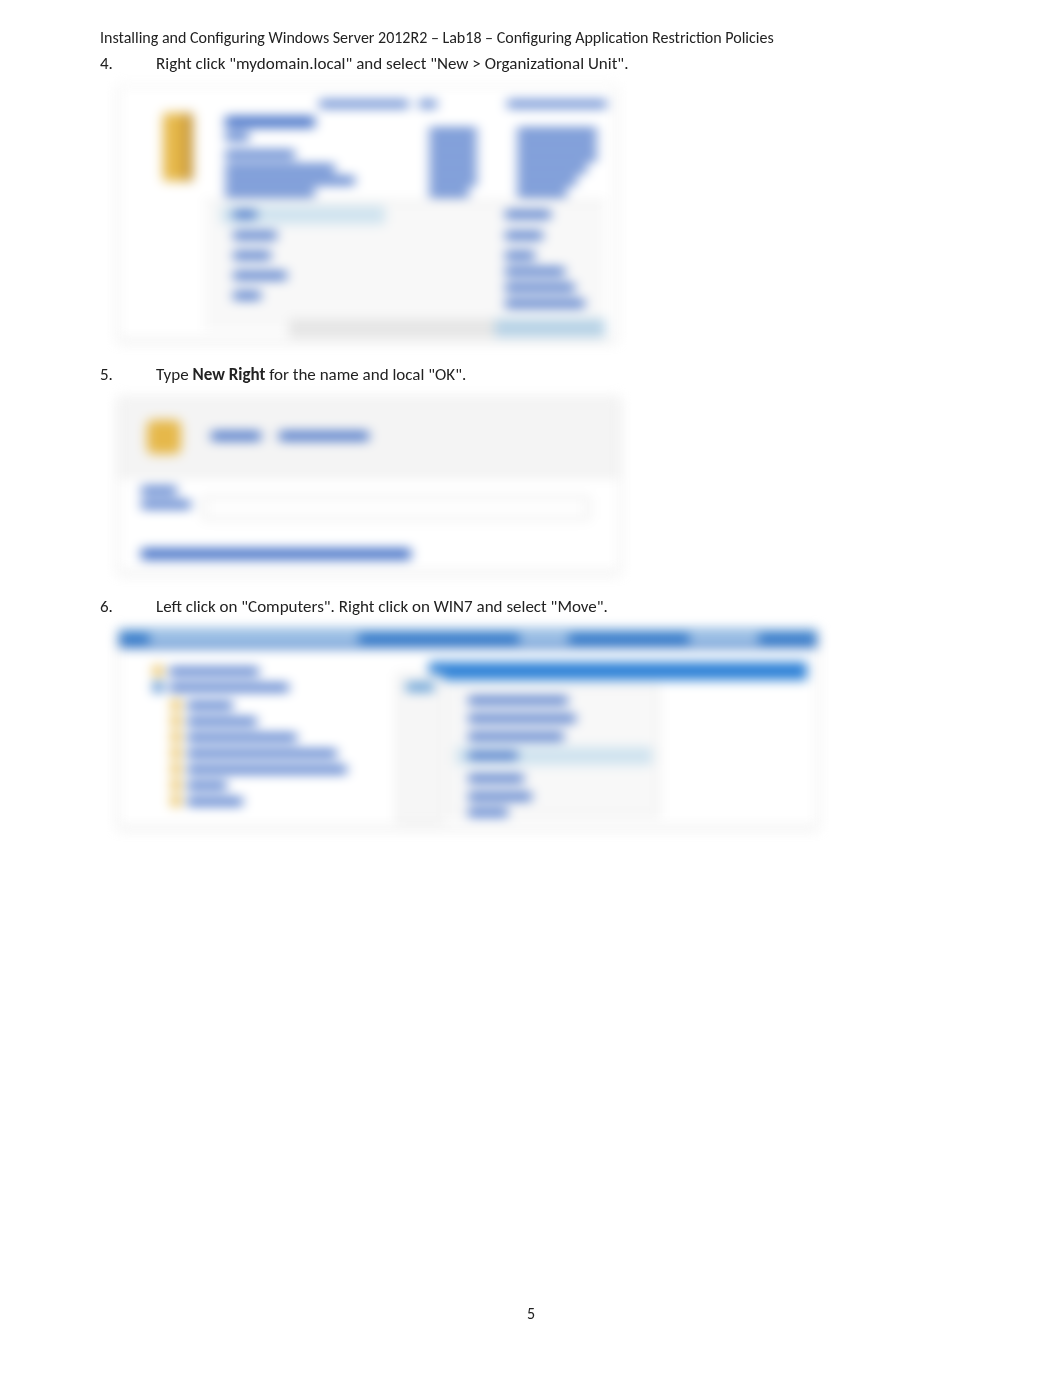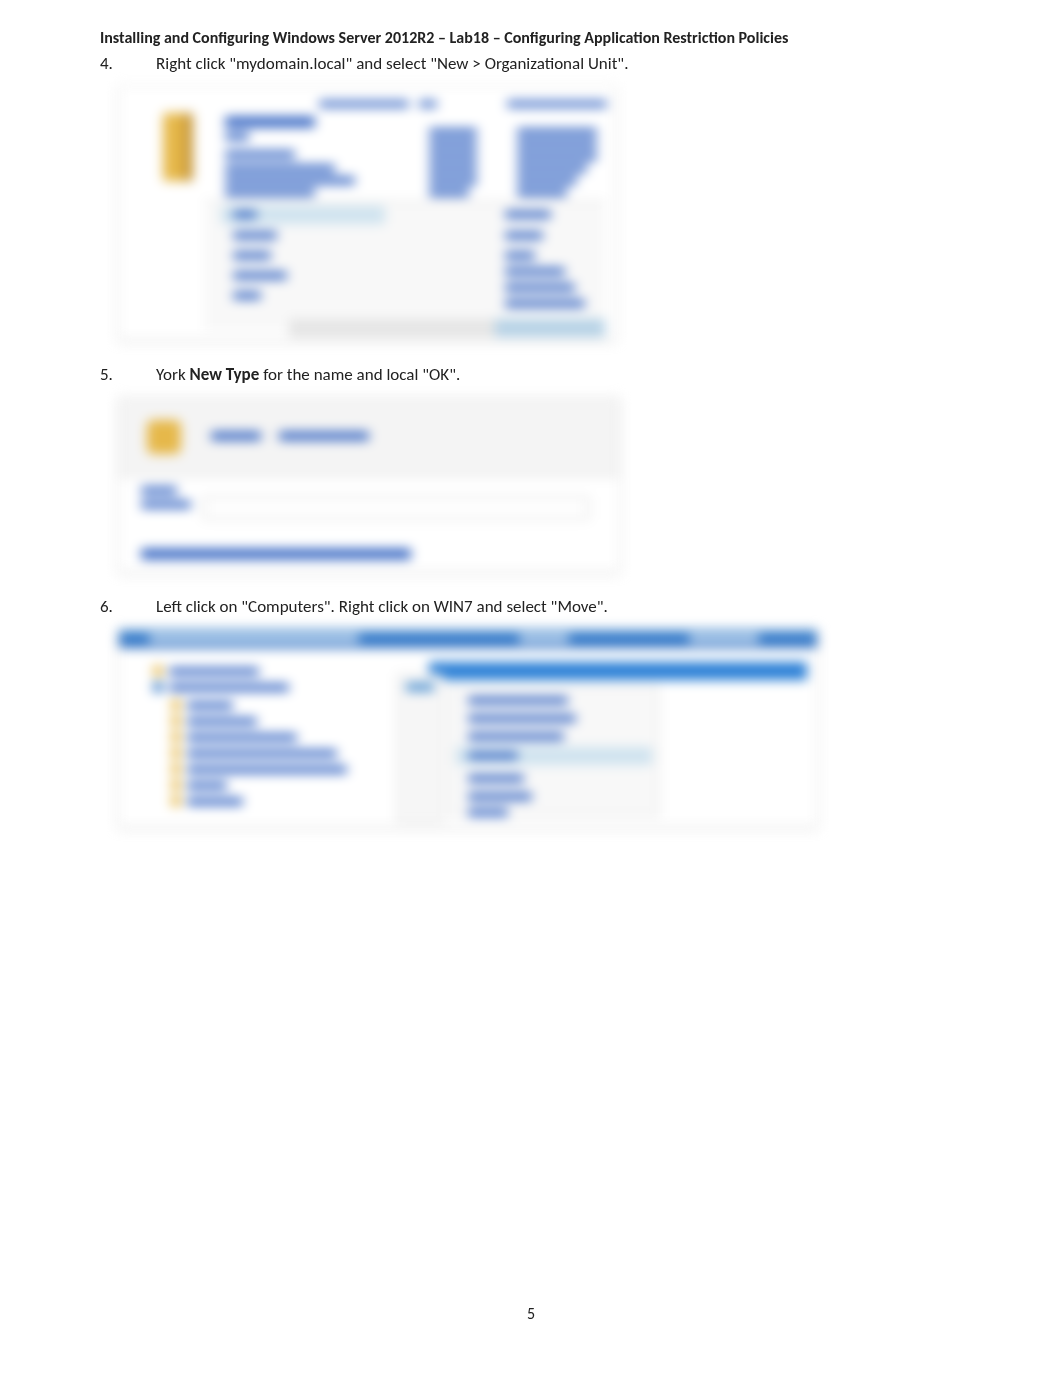--- a/index.html
+++ b/index.html
@@ -14,21 +14,20 @@
       background: #fff;
       width: 1062px;
       height: 1377px;
       position: relative;
       padding: 28px 100px 0 100px;
     }
     .header-line {
       font-size: 16px;
       text-align: left;
       margin-bottom: 6px;
-      font-weight: bold;
     }
     .step {
       display: flex;
       margin-bottom: 10px;
       font-size: 17px;
     }
     .step-num {
       width: 56px;
       flex-shrink: 0;
     }
@@ -321,21 +320,21 @@
       <div class="mtext" style="top:98px;left:300px;width:80px"></div>
     </div>
     <div class="botbar"></div>
     <div class="bot-hl"></div>
   </div>
 </div>
 
 <div class="step">
   <div class="step-num">5.</div>
   <div class="step-text">
-    <span>York </span><b>New Type</b><span> for the name and local "OK".</span>
+    <span>Type </span><b>New Right</b><span> for the name and local "OK".</span>
   </div>
 </div>
 
 <div class="img-wrap">
   <div class="shot2 blur-box">
     <div class="topsec">
       <div class="icon"></div>
       <div class="ttext" style="top:34px;left:92px;width:50px"></div>
       <div class="ttext" style="top:34px;left:160px;width:90px"></div>
     </div>

